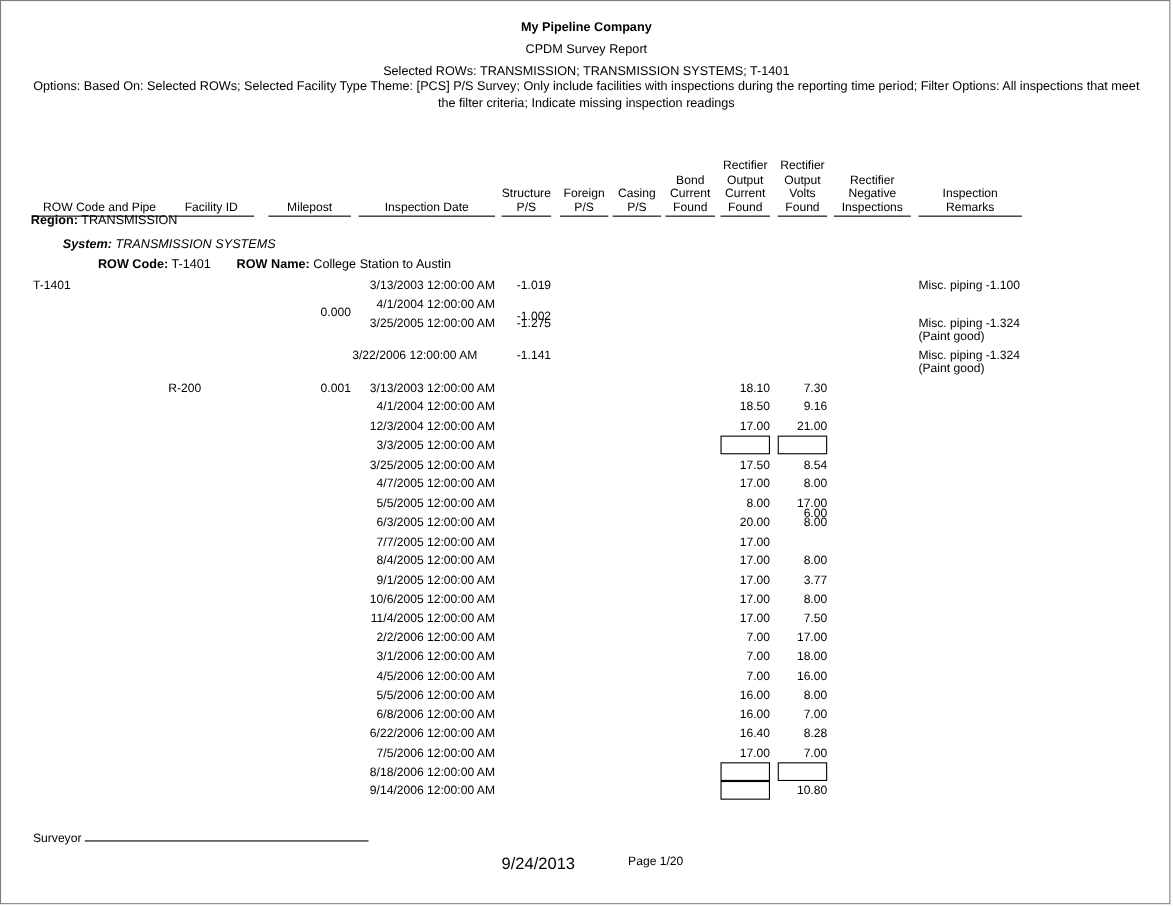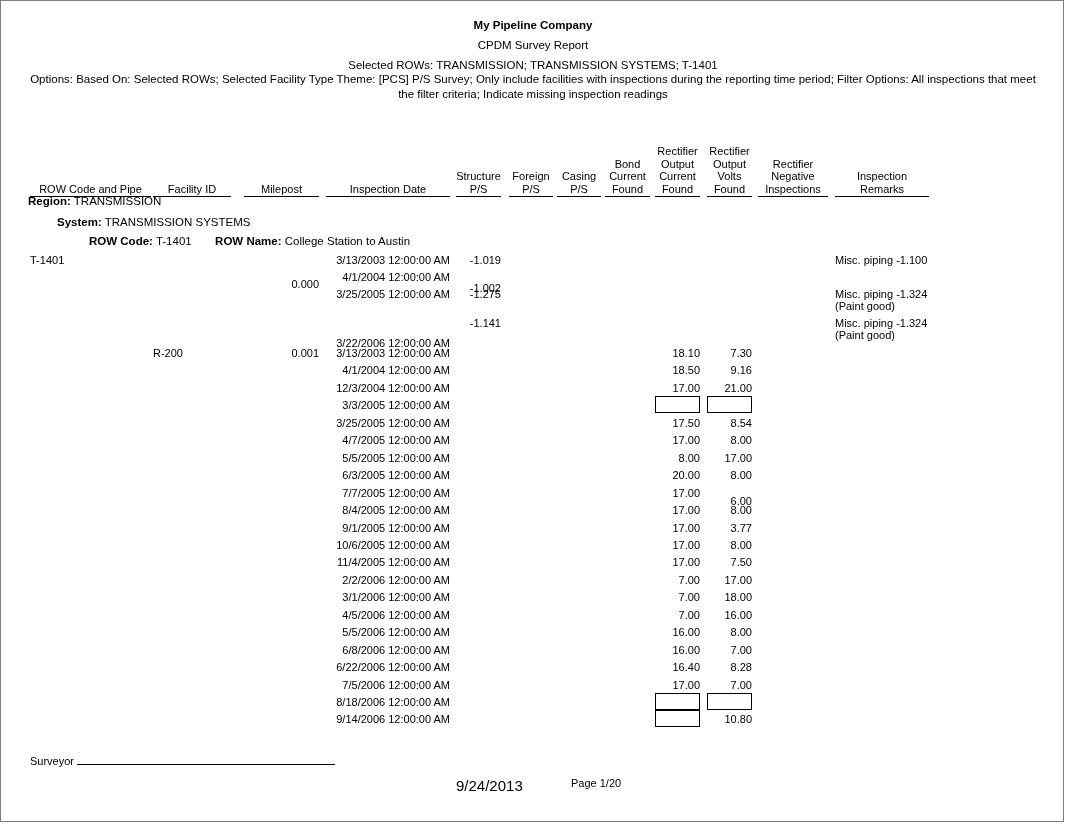--- a/index.html
+++ b/index.html
@@ -154,21 +154,21 @@
         </div>
         <div class="hcell" style="left: 834px; width: 94px;">
           <div>Inspection Remarks</div>
         </div>
       </div>
 
     <div class="group" style="left:27px; top:194px;">
       <b>Region:</b>
       <span>TRANSMISSION</span>
     </div>
-    <div class="group" style="left:56px; top:215px;">
+    <div class="group" style="left:56px; top:215px;font-style:italic;">
       <b>System:</b>
       <span>TRANSMISSION SYSTEMS</span>
     </div>
     <div class="group" style="left:88px; top:234px;">
       <b>ROW Code:</b>
       <span>T-1401</span>
       <span style="display:inline-block; width:17px;"></span>
       <b>ROW Name:</b>
       <span>College Station to Austin</span>
     </div>
@@ -178,21 +178,21 @@
         <div class="cell c-right" style="left: 243px; width: 75px; top: 253px; margin-top: 24px;">0.000</div>
         <div class="cell c-right" style="left: 325px; width: 124px; top: 253px;">3/13/2003 12:00:00 AM</div>
         <div class="cell c-right" style="left: 455px; width: 45px; top: 253px;">-1.019</div>
         <div class="cell c-left" style="left: 834px; width: 94px; top: 253px;">Misc. piping -1.100</div>
         <div class="cell c-right" style="left: 325px; width: 124px; top: 270px;">4/1/2004 12:00:00 AM</div>
         <div class="cell c-right" style="left: 455px; width: 45px; top: 270px; margin-top: 11px;">-1.002</div>
         <div class="cell c-right" style="left: 325px; width: 124px; top: 287px;">3/25/2005 12:00:00 AM</div>
         <div class="cell c-right" style="left: 455px; width: 45px; top: 287px;">-1.275</div>
         <div class="cell c-left" style="left: 834px; width: 94px; top: 287px;">Misc. piping -1.324</div>
         <div class="cell c-left" style="left: 834px; width: 94px; top: 299px;">(Paint good)</div>
-        <div class="cell c-right" style="left: 325px; width: 124px; top: 316px; margin-top: 20px;">3/22/2006 12:00:00 AM</div>
+        <div class="cell c-right" style="left: 309px; width: 124px; top: 316px;">3/22/2006 12:00:00 AM</div>
         <div class="cell c-right" style="left: 455px; width: 45px; top: 316px;">-1.141</div>
         <div class="cell c-left" style="left: 834px; width: 94px; top: 316px;">Misc. piping -1.324</div>
         <div class="cell c-left" style="left: 834px; width: 94px; top: 328px;">(Paint good)</div>
         <div class="cell c-left" style="left: 152px; width: 78px; top: 346px;">R-200</div>
         <div class="cell c-right" style="left: 243px; width: 75px; top: 346px;">0.001</div>
         <div class="cell c-right" style="left: 325px; width: 124px; top: 346px;">3/13/2003 12:00:00 AM</div>
         <div class="cell c-right" style="left: 654px; width: 45px; top: 346px;">18.10</div>
         <div class="cell c-right" style="left: 706px; width: 45px; top: 346px;">7.30</div>
         <div class="cell c-right" style="left: 325px; width: 124px; top: 363px;">4/1/2004 12:00:00 AM</div>
         <div class="cell c-right" style="left: 654px; width: 45px; top: 363px;">18.50</div>
@@ -210,21 +210,21 @@
         <div class="cell c-right" style="left: 654px; width: 45px; top: 433px;">17.00</div>
         <div class="cell c-right" style="left: 706px; width: 45px; top: 433px;">8.00</div>
         <div class="cell c-right" style="left: 325px; width: 124px; top: 451px;">5/5/2005 12:00:00 AM</div>
         <div class="cell c-right" style="left: 654px; width: 45px; top: 451px;">8.00</div>
         <div class="cell c-right" style="left: 706px; width: 45px; top: 451px;">17.00</div>
         <div class="cell c-right" style="left: 325px; width: 124px; top: 468px;">6/3/2005 12:00:00 AM</div>
         <div class="cell c-right" style="left: 654px; width: 45px; top: 468px;">20.00</div>
         <div class="cell c-right" style="left: 706px; width: 45px; top: 468px;">8.00</div>
         <div class="cell c-right" style="left: 325px; width: 124px; top: 486px;">7/7/2005 12:00:00 AM</div>
         <div class="cell c-right" style="left: 654px; width: 45px; top: 486px;">17.00</div>
-        <div class="cell c-right" style="left: 706px; width: 45px; top: 494px;">6.00</div>
+        <div class="cell c-right" style="left: 706px; width: 45px; top: 460px;">6.00</div>
         <div class="cell c-right" style="left: 325px; width: 124px; top: 503px;">8/4/2005 12:00:00 AM</div>
         <div class="cell c-right" style="left: 654px; width: 45px; top: 503px;">17.00</div>
         <div class="cell c-right" style="left: 706px; width: 45px; top: 503px;">8.00</div>
         <div class="cell c-right" style="left: 325px; width: 124px; top: 521px;">9/1/2005 12:00:00 AM</div>
         <div class="cell c-right" style="left: 654px; width: 45px; top: 521px;">17.00</div>
         <div class="cell c-right" style="left: 706px; width: 45px; top: 521px;">3.77</div>
         <div class="cell c-right" style="left: 325px; width: 124px; top: 538px;">10/6/2005 12:00:00 AM</div>
         <div class="cell c-right" style="left: 654px; width: 45px; top: 538px;">17.00</div>
         <div class="cell c-right" style="left: 706px; width: 45px; top: 538px;">8.00</div>
         <div class="cell c-right" style="left: 325px; width: 124px; top: 555px;">11/4/2005 12:00:00 AM</div>

